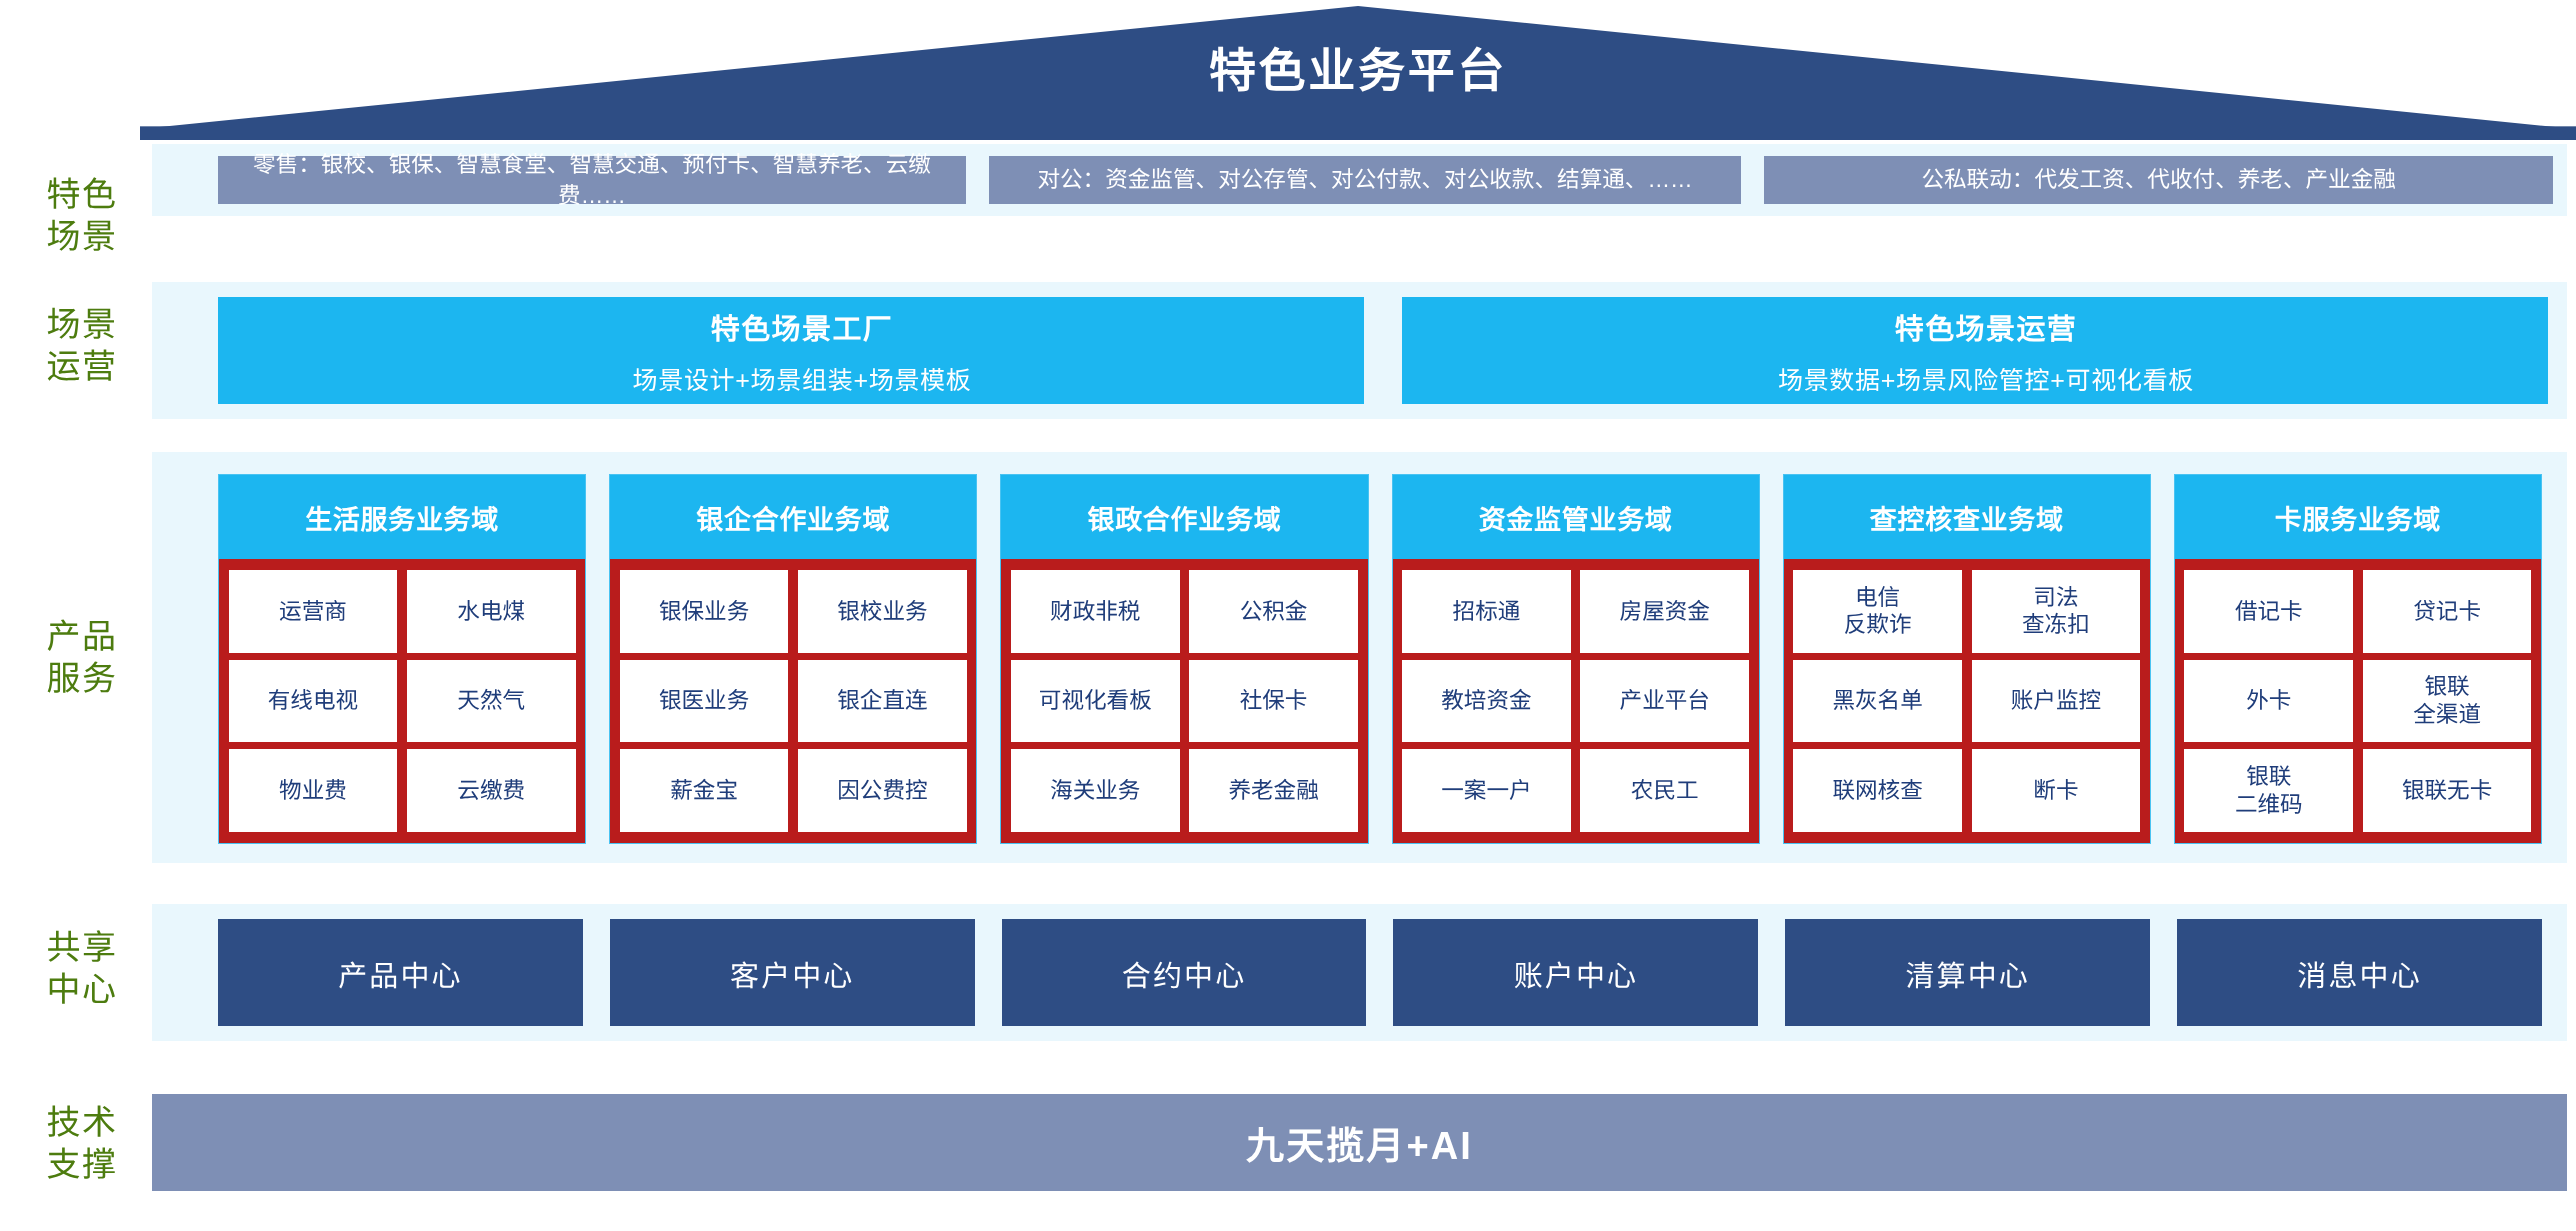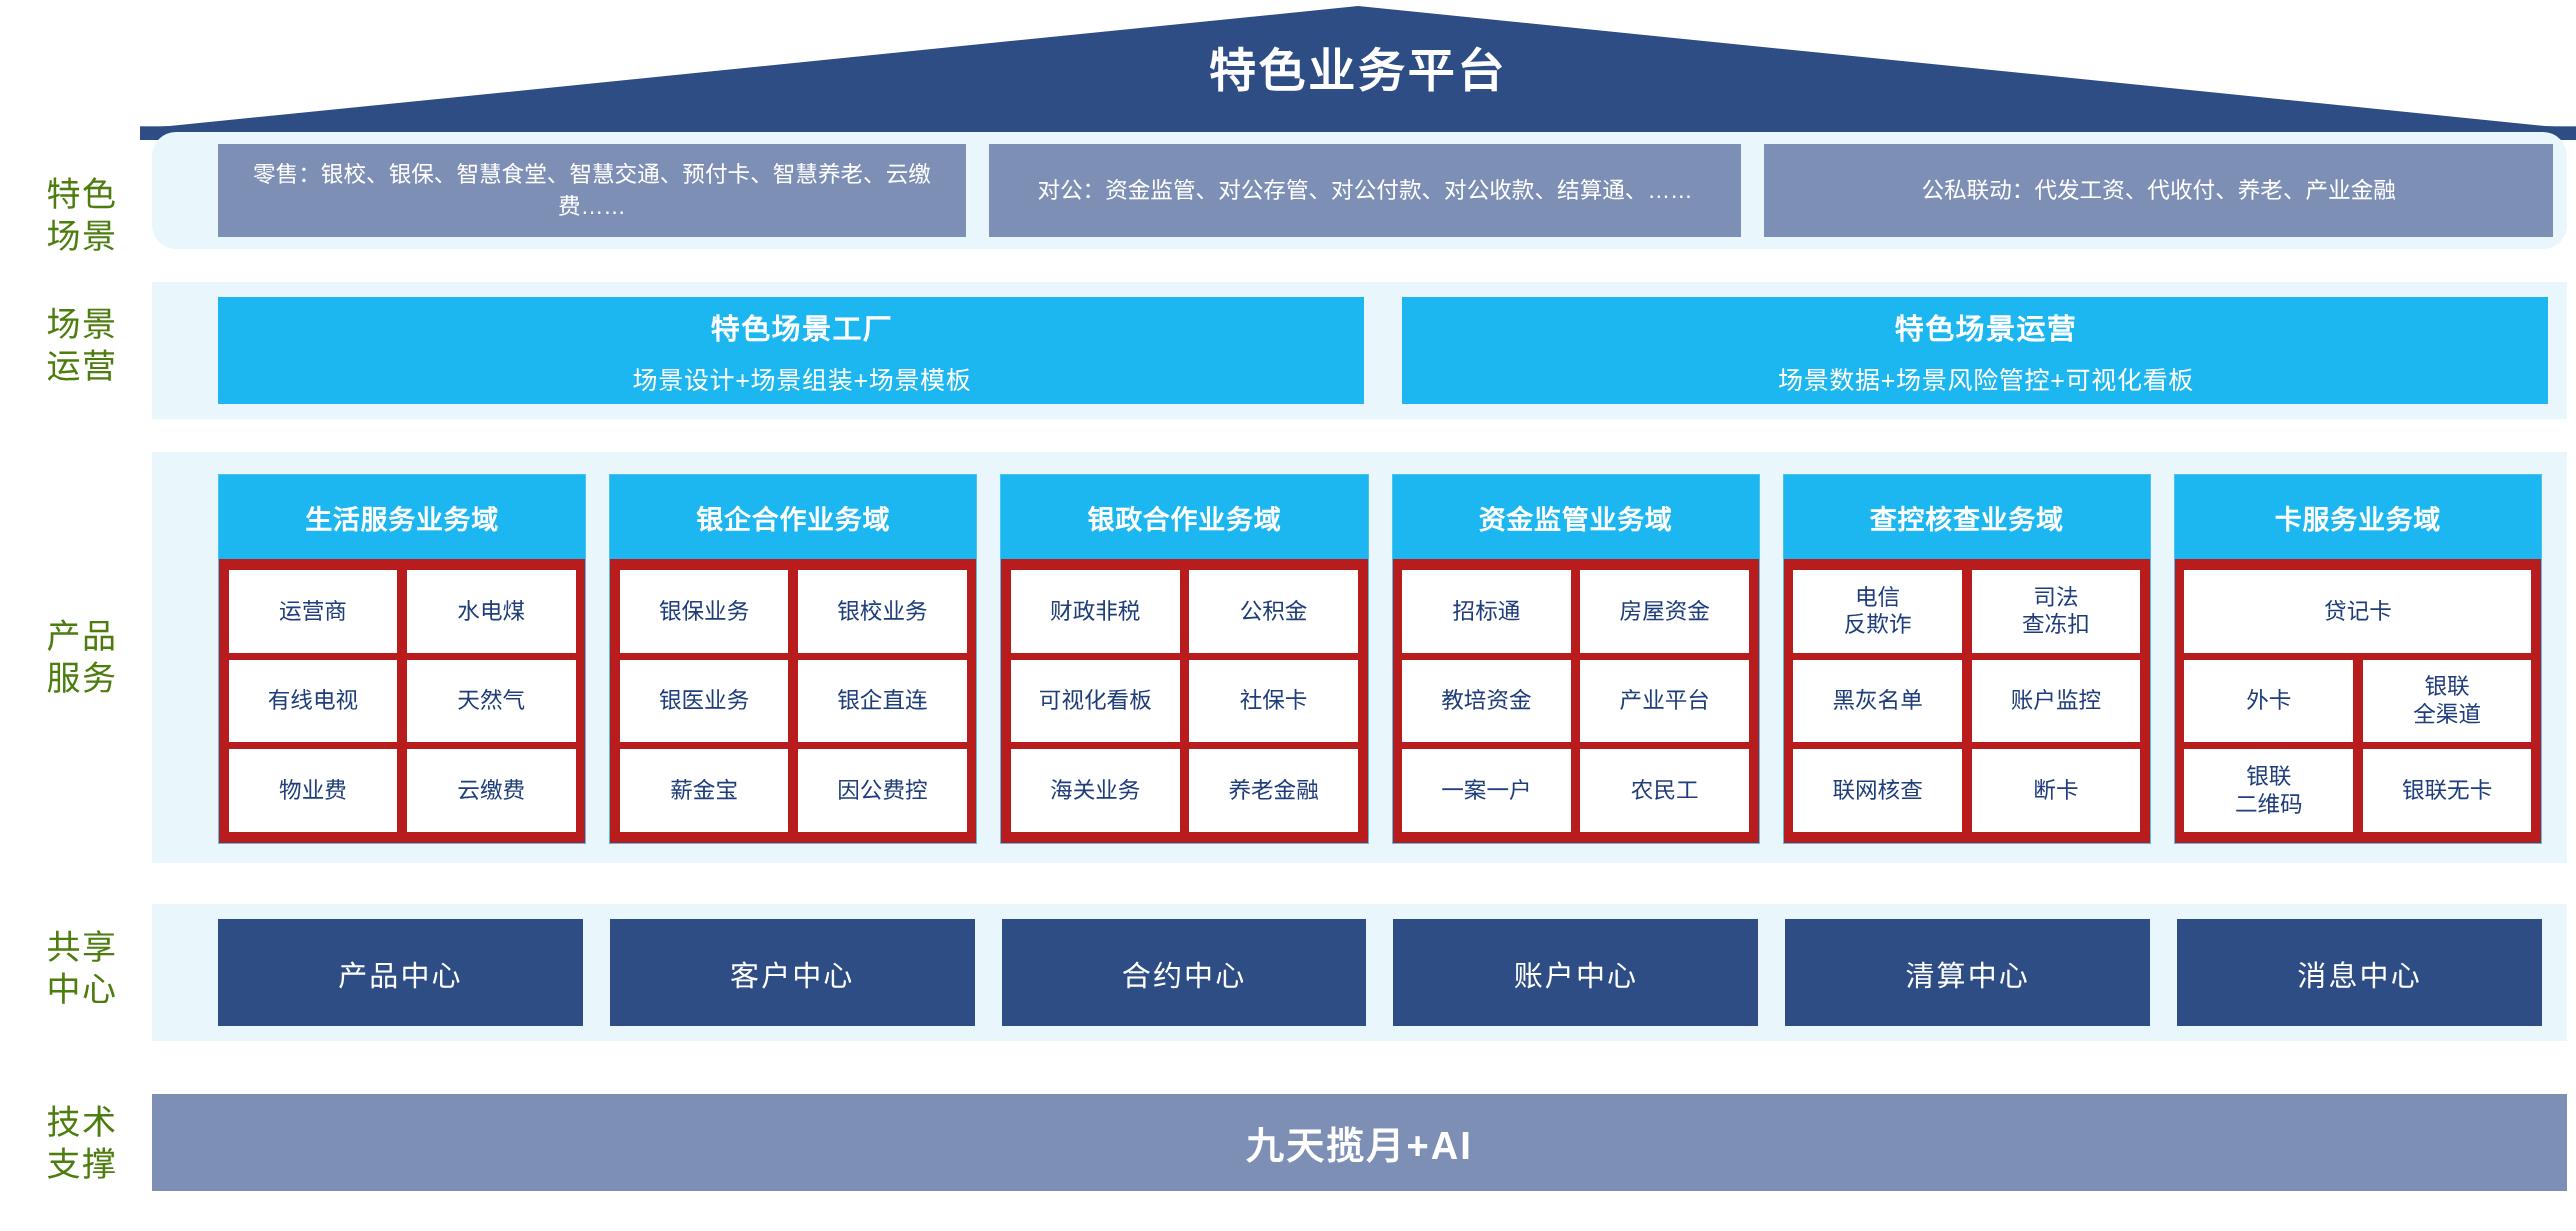--- a/index.html
+++ b/index.html
@@ -57,21 +57,21 @@
 
   
   .band {
     position: absolute;
     left: 152px;
     width: 2415px;
     background: #E9F7FD;
   }
 
   
-  #row-scenarios { top: 132px; height: 117px; border-radius: 24px; }
+  #row-scenarios { top: 144px; height: 72px; }
   .scn-inner {
     position: absolute;
     left: 66px;  top: 12.3px;
     right: 13.7px; bottom: 12.3px;
     display: flex;
     gap: 23px;
   }
   .scn-box {
     background: #7E8FB5;
     color: #ffffff;
@@ -330,20 +330,21 @@
             <div class="domain-row">
               <div class="cell">联网核查</div>
               <div class="cell">断卡</div>
             </div>
           </div>
         </div>
         <div class="domain-col">
           <div class="domain-head">卡服务业务域</div>
           <div class="domain-body">
             <div class="domain-row">
+              <div class="cell">借记卡</div>
               <div class="cell">贷记卡</div>
             </div>
             <div class="domain-row">
               <div class="cell">外卡</div>
               <div class="cell">银联
 全渠道</div>
             </div>
             <div class="domain-row">
               <div class="cell">银联
 二维码</div>

